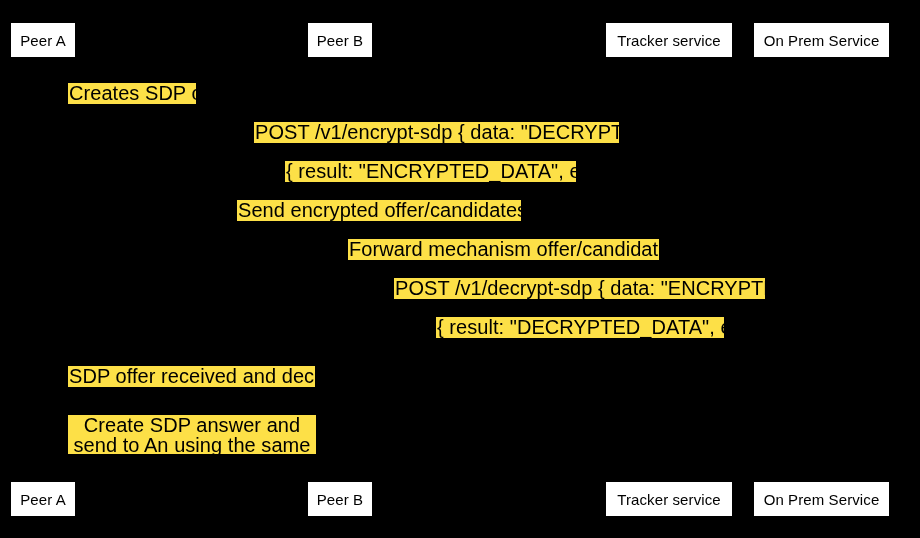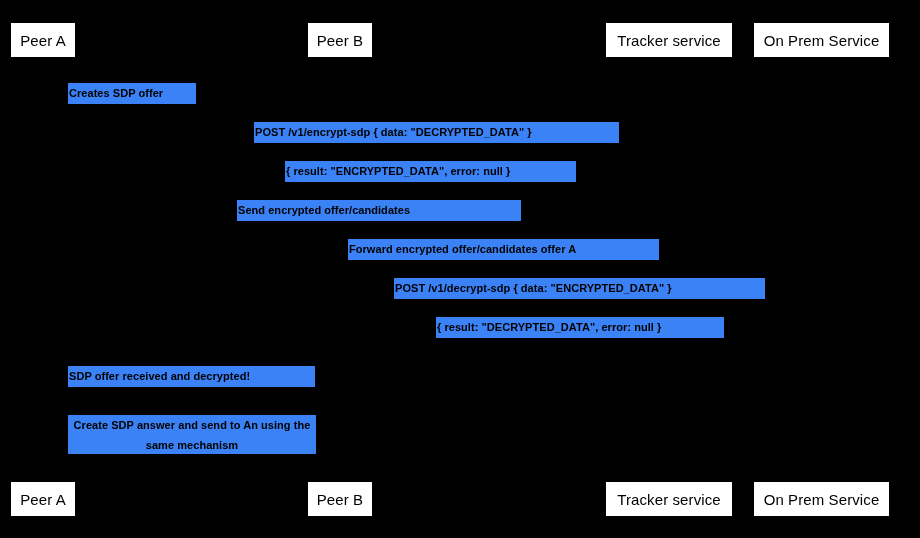--- a/index.html
+++ b/index.html
@@ -33,29 +33,28 @@
     white-space: nowrap;
     letter-spacing: 0.1px;
   }
   .lifeline {
     position: absolute;
     width: 1px;
     background: #000000;
   }
   .msg-label {
     position: absolute;
-    background: #3b82f6;
+    background: #fde047;
     color: #000000;
-    font-size: 11px;
+    font-size: 20px;
     line-height: 21px;
     white-space: nowrap;
     padding: 0 1px;
     box-sizing: border-box;
     letter-spacing: 0.05px;
-    font-weight: bold;
   }
   .msg-label.two-line {
     white-space: normal;
     text-align: center;
     line-height: 20px;
     padding: 0 2px;
   }
 </style>
 </head>
 <body>
@@ -81,21 +80,21 @@
   </div>
 
   <div class="msg-label" style="left:68px; top:83px; width:128px; height:21px;">Creates SDP offer</div>
 
   <div class="msg-label" style="left:254px; top:122px; width:365px; height:21px;">POST /v1/encrypt-sdp { data: "DECRYPTED_DATA" }</div>
 
   <div class="msg-label" style="left:285px; top:161px; width:291px; height:21px;">{ result: "ENCRYPTED_DATA", error: null }</div>
 
   <div class="msg-label" style="left:237px; top:200px; width:284px; height:21px;">Send encrypted offer/candidates</div>
 
-  <div class="msg-label" style="left:348px; top:239px; width:311px; height:21px;">Forward encrypted offer/candidates offer A</div>
+  <div class="msg-label" style="left:348px; top:239px; width:311px; height:21px;">Forward mechanism offer/candidates from A</div>
 
   <div class="msg-label" style="left:394px; top:278px; width:371px; height:21px;">POST /v1/decrypt-sdp { data: "ENCRYPTED_DATA" }</div>
 
   <div class="msg-label" style="left:436px; top:317px; width:288px; height:21px;">{ result: "DECRYPTED_DATA", error: null }</div>
 
   <div class="msg-label two-line" style="left:68px; top:415px; width:248px; height:39px;">Create SDP answer and send to An using the same mechanism</div>
 
   <div class="msg-label" style="left:68px; top:366px; width:247px; height:21px;">SDP offer received and decrypted!</div>
 
   <div class="participant-box" style="left:10px; top:481px; width:66px; height:36px;">

